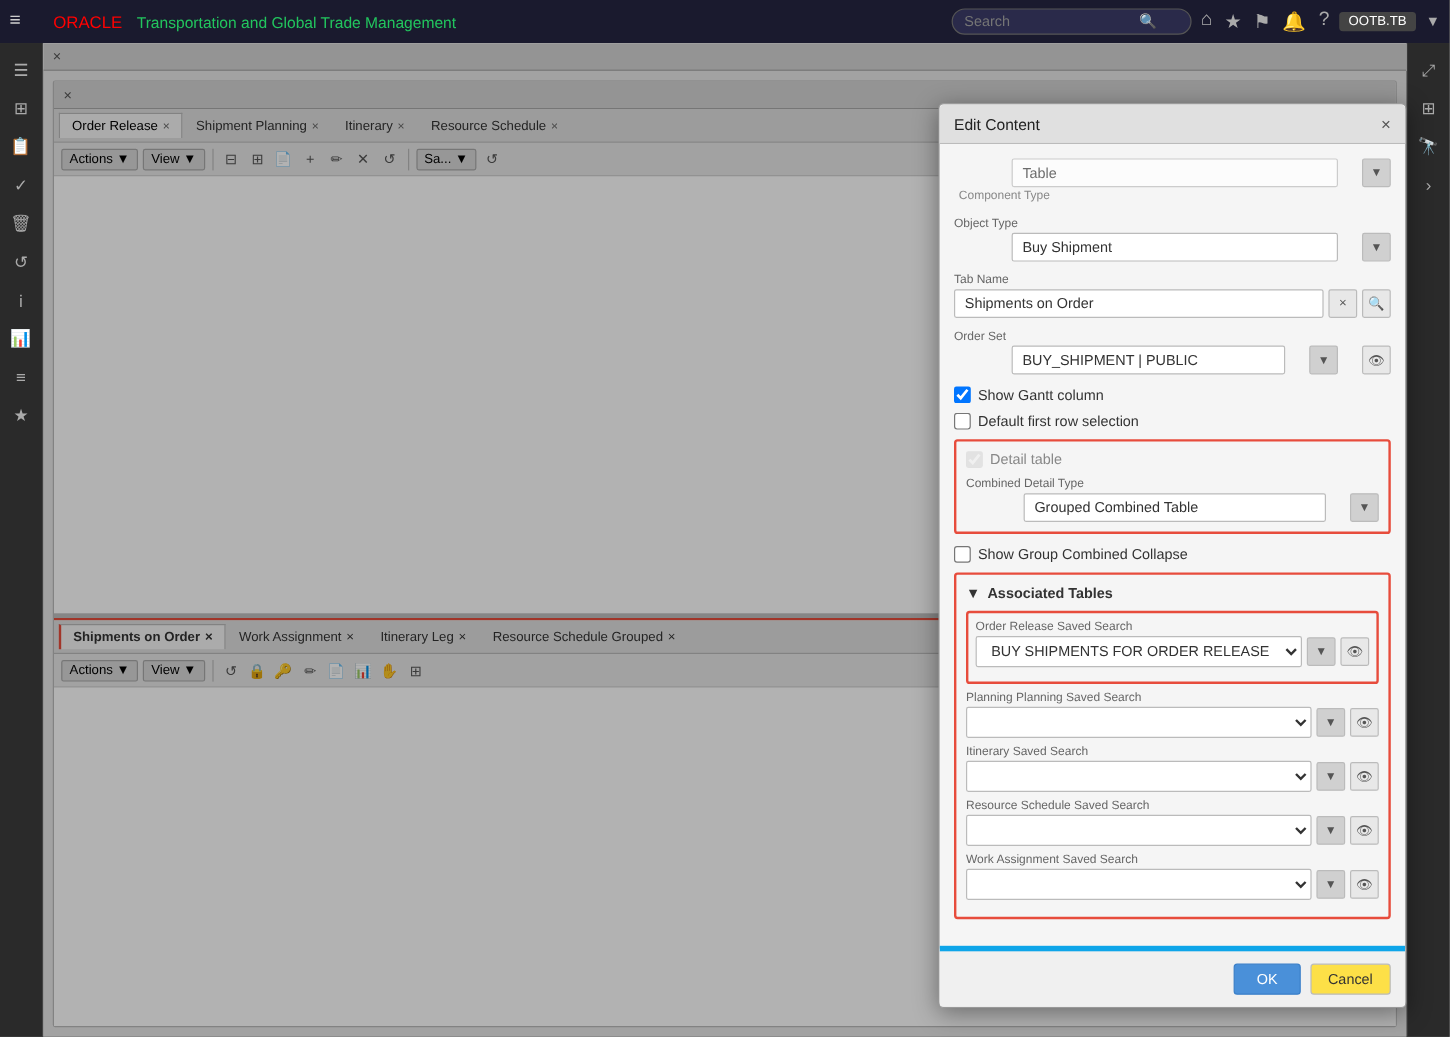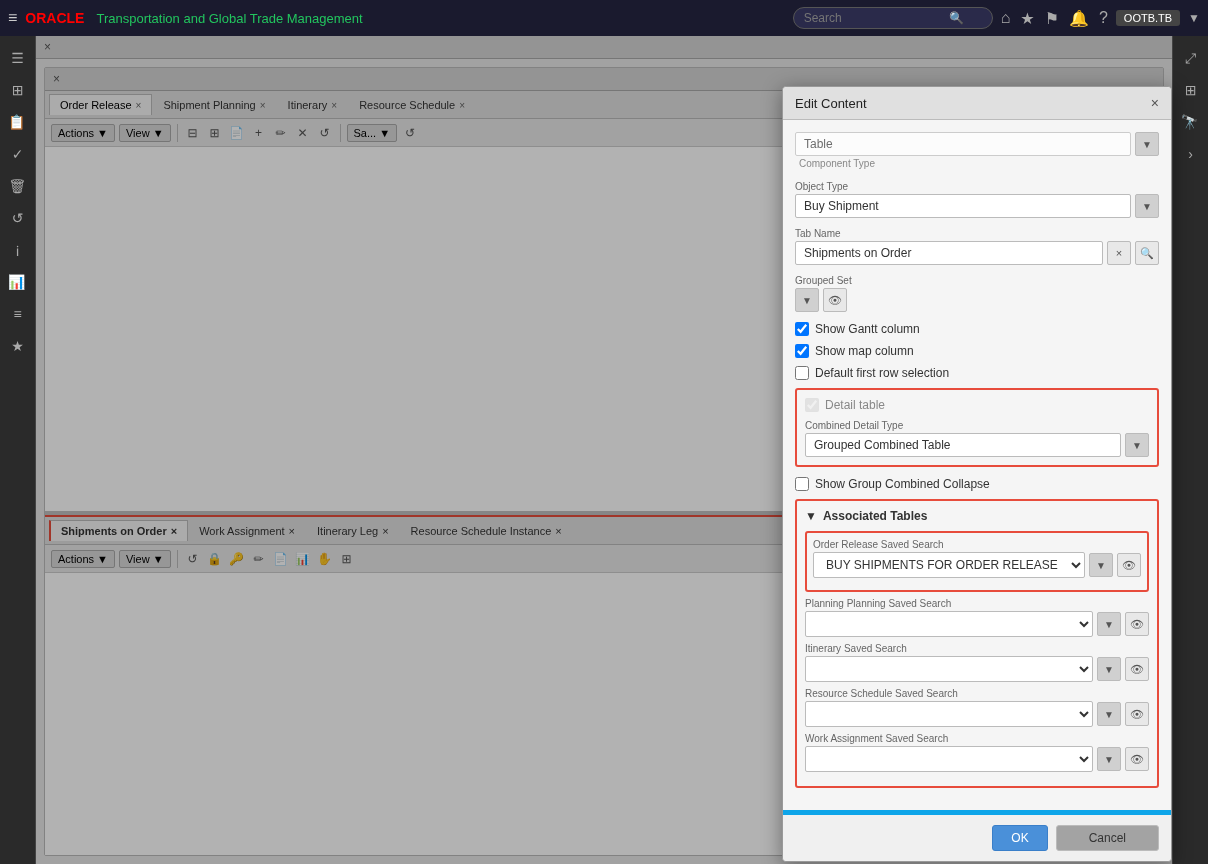--- a/index.html
+++ b/index.html
@@ -15,23 +15,24 @@
       gap: 8px;
       color: #fff;
     }
     .top-nav .hamburger {
       font-size: 16px;
       cursor: pointer;
       color: #ccc;
     }
     .top-nav .oracle-logo {
       color: #f00;
-      font-weight: bold;
+      font-weight: normal;
       font-size: 14px;
       margin-right: 4px;
+      margin-left: 19px;
     }
     .top-nav .app-title {
       color: #22c55e;
       font-size: 13px;
       flex: 1;
     }
     .top-nav .search-box {
       background: #2a2a4a;
       border: 1px solid #555;
       border-radius: 14px;
@@ -346,21 +347,22 @@
       background: #fff;
       color: #333;
     }
     .form-control-disabled {
       background: #ebebeb;
       color: #888;
     }
     .select-wrapper {
       display: flex;
       align-items: center;
-      gap: 4px;
+      gap: 20px;
+      margin-left: 48px;
     }
     .select-wrapper select {
       flex: 1;
       padding: 4px 8px;
       border: 1px solid #bbb;
       border-radius: 2px;
       font-size: 12px;
       background: #fff;
       color: #333;
       appearance: none;
@@ -464,22 +466,22 @@
     .btn-primary {
       padding: 5px 18px;
       background: #4a90d9;
       color: #fff;
       border: 1px solid #3a7fc9;
       border-radius: 3px;
       cursor: pointer;
       font-size: 12px;
     }
     .btn-secondary {
-      padding: 5px 32px;
-      background: #a3a3a3;
+      padding: 5px 14px;
+      background: #fde047;
       color: #333;
       border: 1px solid #bbb;
       border-radius: 3px;
       cursor: pointer;
       font-size: 12px;
     }
 
     
     .drop-arrow {
       width: 24px;
@@ -609,21 +611,21 @@
           </div>
           <div class="lower-tab">
             <span>Work Assignment</span>
             <span class="tab-close">×</span>
           </div>
           <div class="lower-tab">
             <span>Itinerary Leg</span>
             <span class="tab-close">×</span>
           </div>
           <div class="lower-tab">
-            <span>Resource Schedule Instance</span>
+            <span>Resource Schedule Grouped</span>
             <span class="tab-close">×</span>
           </div>
         </div>
 
         <div class="toolbar">
           <div class="toolbar-btn">
             <span>Actions</span>
             <span>▼</span>
           </div>
           <div class="toolbar-btn">
@@ -678,36 +680,35 @@
           <div class="form-group">
             <div class="form-label">Tab Name</div>
             <div class="input-wrapper">
               <input type="text" class="form-control" value="Shipments on Order" style="">
               <div class="icon-btn">×</div>
               <div class="icon-btn">🔍</div>
             </div>
           </div>
 
           <div class="form-group">
-            <div class="form-label">Grouped Set</div>
+            <div class="form-label">Order Set</div>
             <div class="select-wrapper">
+              <select class="form-control">
+                <option>BUY_SHIPMENT | PUBLIC</option>
+              </select>
               <div class="drop-arrow">▼</div>
               <div class="icon-btn">👁</div>
             </div>
           </div>
 
           <div class="checkbox-group">
             <input type="checkbox" id="show-gantt" checked="" style="">
             <label for="show-gantt">Show Gantt column</label>
           </div>
 
-          <div class="checkbox-group">
-            <input type="checkbox" id="show-map" checked="" style="">
-            <label for="show-map">Show map column</label>
-          </div>
 
           <div class="checkbox-group">
             <input type="checkbox" id="default-first-row" style="">
             <label for="default-first-row">Default first row selection</label>
           </div>
 
           <div class="highlight-box">
             <div class="checkbox-group" style="margin-bottom:8px;">
               <input type="checkbox" id="detail-table" checked="" disabled="" style="opacity: 0.5;">
               <label for="detail-table" style="color:#888;">Detail table</label>

